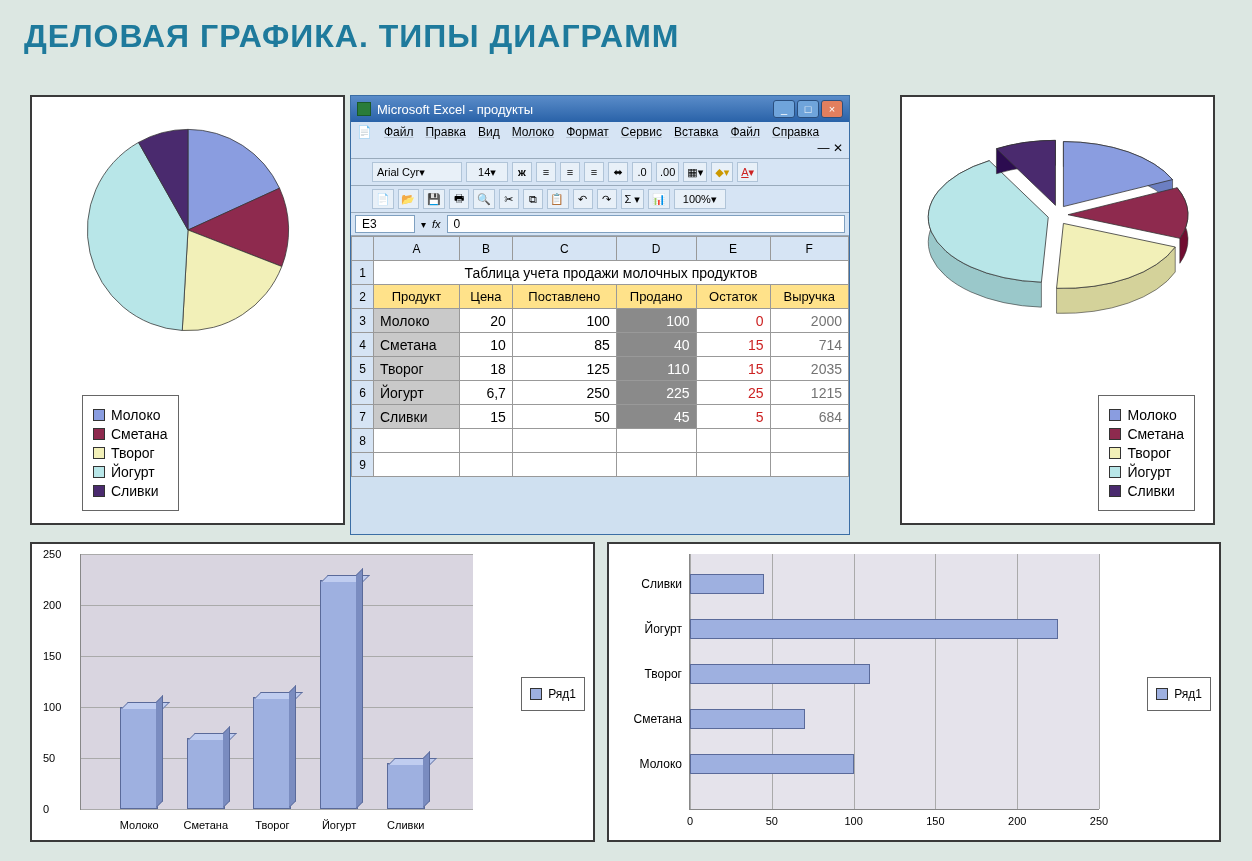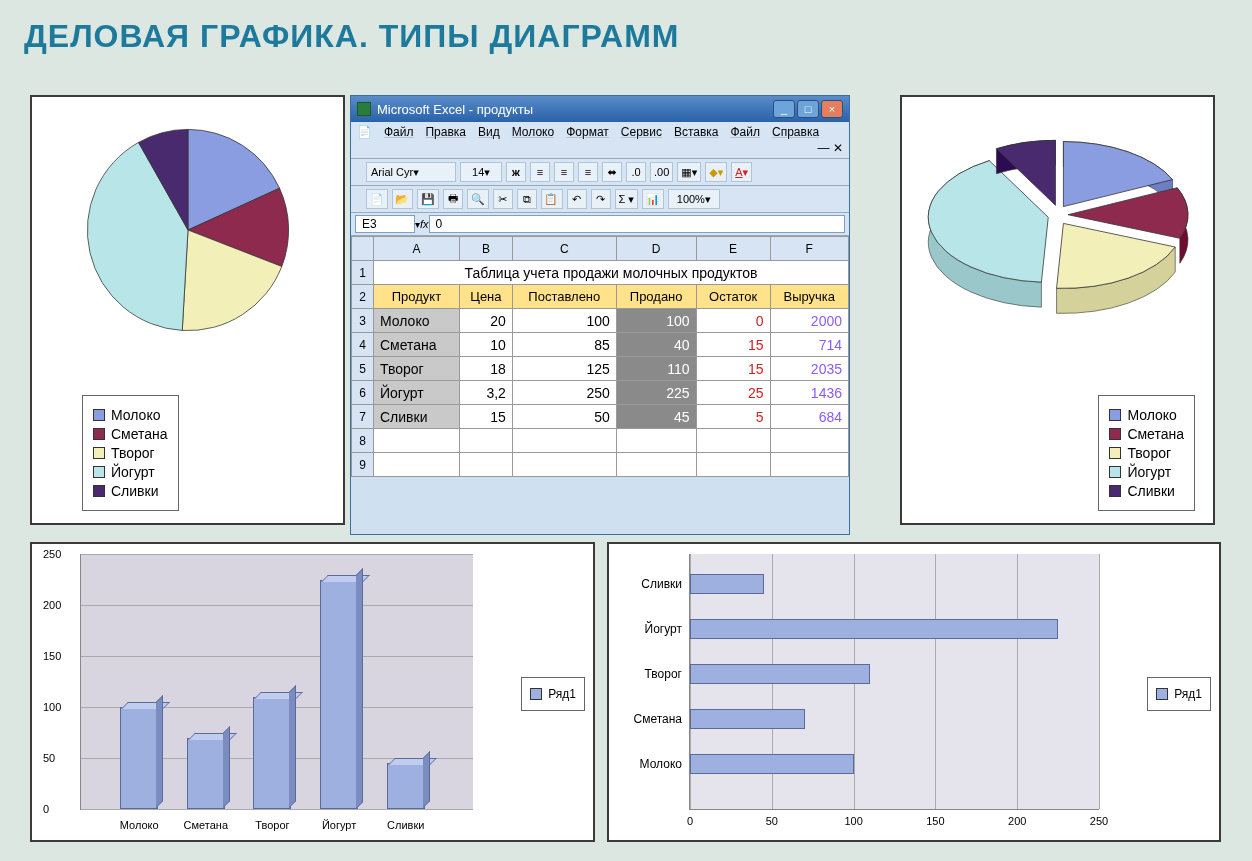--- a/index.html
+++ b/index.html
@@ -13,39 +13,39 @@
 
 
 .excel-win { position: absolute; left: 350px; top: 95px; width: 500px; height: 440px; border: 1px solid #3b6ea5; background: #cfe0f0; font-size: 12px; }
 .excel-titlebar { background: linear-gradient(#5a8cc9, #2962a8); color: #fff; padding: 4px 6px; display: flex; align-items: center; gap: 6px; }
 .excel-title { flex: 1; font-size: 13px; }
 .win-btns { display: flex; gap: 2px; }
 .win-btn { width: 22px; height: 18px; background: #6fa4db; border: 1px solid #2a4f7f; border-radius: 3px; display: flex; align-items: center; justify-content: center; font-size: 11px; color: #fff; cursor: pointer; }
 .win-btn.close { background: #e37f5e; }
 .excel-menu { background: #d6e4f4; padding: 3px 6px; display: flex; flex-wrap: wrap; gap: 2px 12px; font-size: 12px; border-bottom: 1px solid #9ab; }
 .excel-menu span { cursor: pointer; text-decoration: underline; text-decoration-color: rgba(0,0,0,0.15); }
-.excel-toolbar { background: #d6e4f4; padding: 3px 15px; display: flex; align-items: center; gap: 4px; border-bottom: 1px solid #9ab; flex-wrap: nowrap; overflow: hidden; }
+.excel-toolbar { background: #d6e4f4; padding: 3px 21px; display: flex; align-items: center; gap: 4px; border-bottom: 1px solid #9ab; flex-wrap: nowrap; overflow: hidden; }
 .tb-item { height: 20px; min-width: 20px; border: 1px solid #b0c4d8; background: #e8f0f8; display: inline-flex; align-items: center; justify-content: center; font-size: 11px; padding: 0 3px; cursor: pointer; }
 .tb-font { width: 90px; justify-content: flex-start; padding-left: 4px; }
 .tb-size { width: 42px; }
-.cellref { background: #d6e4f4; display: flex; align-items: center; padding: 2px 4px; border-bottom: 1px solid #9ab; }
+.cellref { background: #d6e4f4; display: flex; align-items: center; padding: 2px 4px; border-bottom: 1px solid #9ab; gap: 6px; }
 .cellref-box { background: #fff; border: 1px solid #7fa0c0; padding: 1px 6px; font-size: 12px; width: 60px; }
 .fx-label { font-style: italic; font-size: 11px; }
 .fx-val { background: #fff; border: 1px solid #7fa0c0; padding: 1px 6px; font-size: 12px; flex: 1; }
 
 .sheet { background: #fff; }
 .sheet table { border-collapse: collapse; width: 100%; font-size: 14px; }
 .sheet th, .sheet td { border: 1px solid #999; padding: 3px 5px; text-align: center; height: 24px; }
 .sheet .rowhdr, .sheet .colhdr { background: #d6e4f4; font-weight: normal; font-size: 12px; }
 .sheet .tbl-title td { font-size: 14px; background: #fff; }
 .sheet .hdr-row td { background: #ffe28a; font-size: 13px; }
 .sheet .prod-name { background: #c9c9c9; text-align: left; padding-left: 6px; }
 .sheet .sold { background: #8a8a8a; color: #fff; }
 .sheet .rest { color: #c22; }
-.sheet .rev { color: #8b5cf6; }
+.sheet .rev { color: #737373; }
 .sheet td.num { text-align: right; padding-right: 6px; }
 
 
 .legend { position: absolute; background: #fff; border: 1px solid #666; padding: 8px 10px; font-size: 14px; }
 .legend-row { display: flex; align-items: center; gap: 6px; margin: 3px 0; }
 .swatch { width: 12px; height: 12px; border: 1px solid #333; }
 
 
 .bar-panel { left: 30px; top: 542px; width: 565px; height: 300px; }
 .hbar-panel { left: 607px; top: 542px; width: 614px; height: 300px; }
@@ -253,25 +253,25 @@
     <td class="prod-name">Творог</td>
     <td class="num">18</td>
     <td class="num">125</td>
     <td class="num sold">110</td>
     <td class="num rest">15</td>
     <td class="num rev">2035</td>
           </tr>
           <tr>
             <th class="rowhdr">6</th>
     <td class="prod-name">Йогурт</td>
-    <td class="num">3,2</td>
+    <td class="num">6,7</td>
     <td class="num">250</td>
     <td class="num sold">225</td>
     <td class="num rest">25</td>
-    <td class="num rev">1436</td>
+    <td class="num rev">1215</td>
           </tr>
           <tr>
             <th class="rowhdr">7</th>
     <td class="prod-name">Сливки</td>
     <td class="num">15</td>
     <td class="num">50</td>
     <td class="num sold">45</td>
     <td class="num rest">5</td>
     <td class="num rev">684</td>
           </tr>

